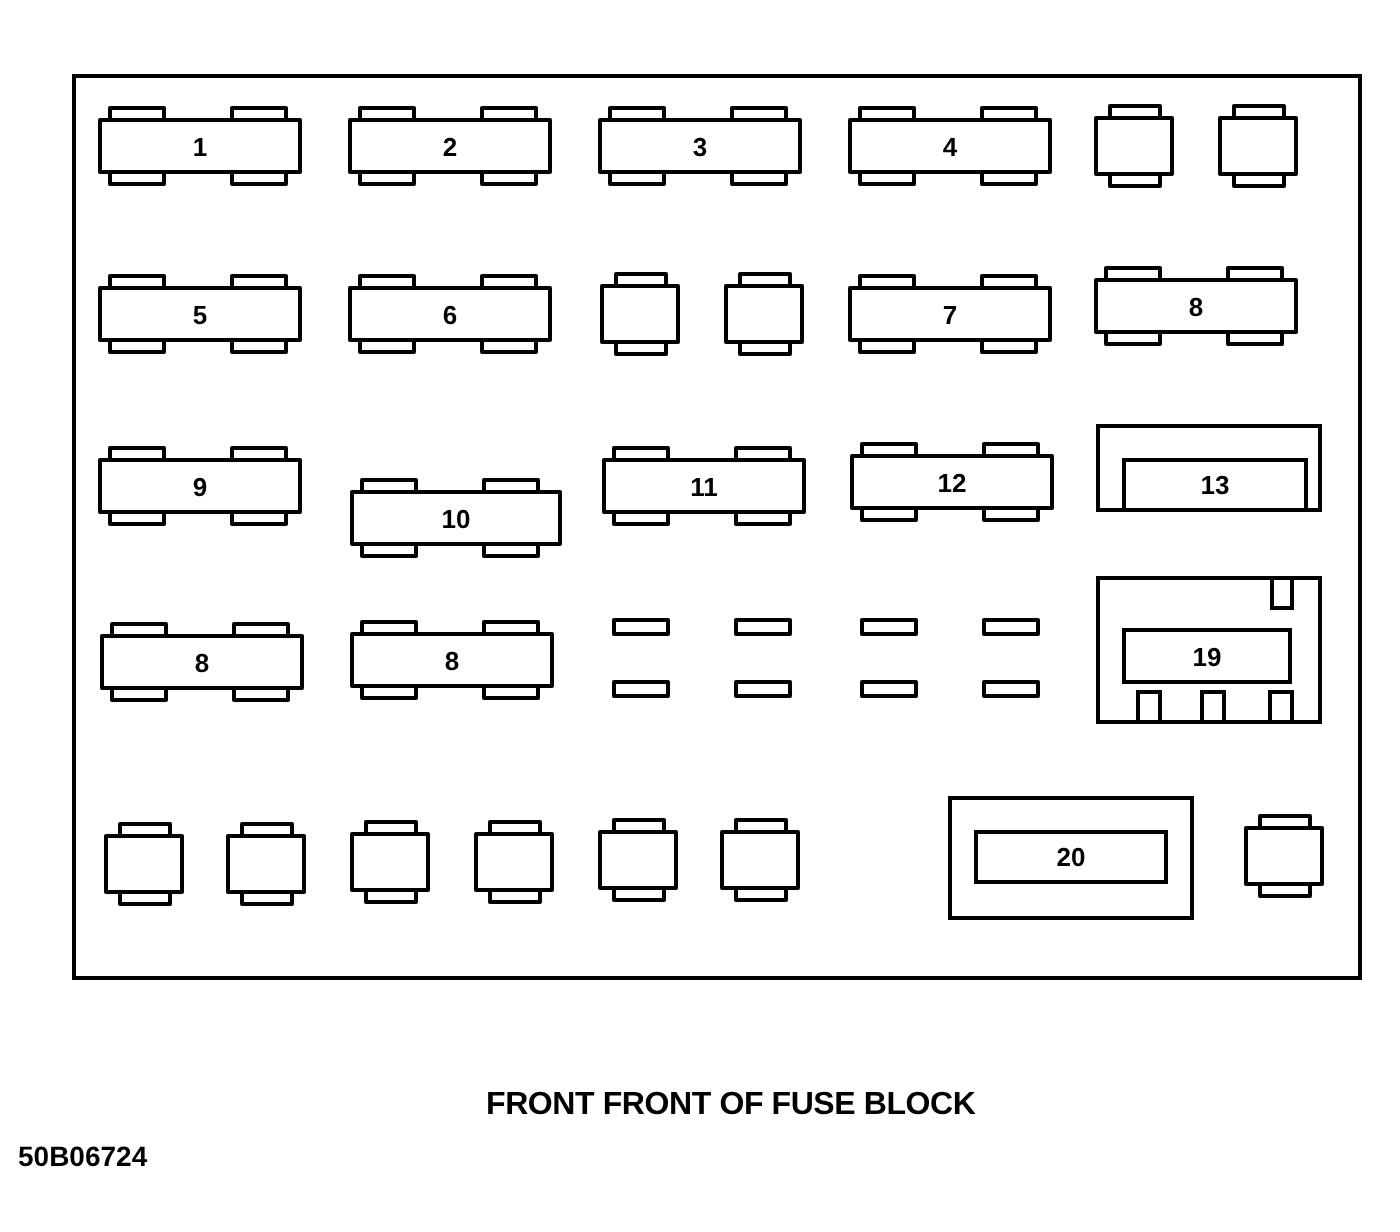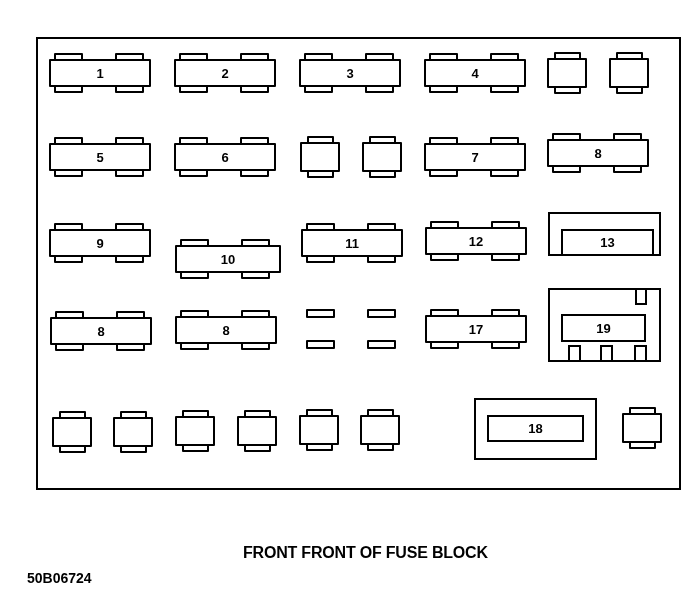--- a/index.html
+++ b/index.html
@@ -5,21 +5,21 @@
   html, body { margin:0; padding:0; background:#fff; }
   body { width:700px; height:616px; position:relative; overflow:hidden; font-family:"Liberation Sans", sans-serif; color:#000; }
   .block { position:absolute; left:36px; top:37px; width:645px; height:453px; border:2.5px solid #000; box-sizing:border-box; background:#fff; }
   .fuse { position:absolute; }
   .fuse .body { position:absolute; left:0; right:0; border:2px solid #000; background:#fff; box-sizing:border-box; display:flex; align-items:center; justify-content:center; font-size:13px; font-weight:bold; z-index:2; border-radius:1px; }
   .fuse .tab { position:absolute; border:2px solid #000; background:#fff; box-sizing:border-box; z-index:1; border-radius:1px; }
   .case { position:absolute; border:2px solid #000; box-sizing:border-box; background:#fff; }
   .case .inner { position:absolute; border:2px solid #000; box-sizing:border-box; background:#fff; display:flex; align-items:center; justify-content:center; font-size:13px; font-weight:bold; }
   .case .notch { position:absolute; border:2px solid #000; box-sizing:border-box; background:#fff; }
   .caption { position:absolute; left:243px; top:544px; font-size:16px; font-weight:bold; letter-spacing:-0.2px; }
-  .figid { position:absolute; left:27px; top:570px; font-size:14px; font-weight:bold; }
+  .figid { position:absolute; left:9px; top:570px; font-size:14px; font-weight:bold; }
 </style>
 </head>
 <body>
 
 <div class="block"></div>
 <div id="fuse-layer">
     <div class="fuse" style="left: 49px; top: 53px; width: 102px; height: 40px;">
       <div class="tab" style="left: 5px; top: 0px; width: 29px; height: 9px;"></div>
       <div class="tab" style="left: 66px; top: 0px; width: 29px; height: 9px;"></div>
       <div class="tab" style="left: 5px; top: 31px; width: 29px; height: 9px;"></div>
@@ -121,21 +121,20 @@
       <div class="tab" style="left: 5px; top: 0px; width: 29px; height: 9px;"></div>
       <div class="tab" style="left: 66px; top: 0px; width: 29px; height: 9px;"></div>
       <div class="tab" style="left: 5px; top: 31px; width: 29px; height: 9px;"></div>
       <div class="tab" style="left: 66px; top: 31px; width: 29px; height: 9px;"></div>
     </div>
     <div class="fuse" style="left: 425px; top: 309px; width: 102px; height: 40px;">
       <div class="tab" style="left: 5px; top: 0px; width: 29px; height: 9px;"></div>
       <div class="tab" style="left: 66px; top: 0px; width: 29px; height: 9px;"></div>
       <div class="tab" style="left: 5px; top: 31px; width: 29px; height: 9px;"></div>
       <div class="tab" style="left: 66px; top: 31px; width: 29px; height: 9px;"></div>
-      <div class="body" style="top: 6px; height: 28px;">17</div>
     </div>
     <div class="fuse" style="left: 547px; top: 52px; width: 40px; height: 42px;">
       <div class="tab" style="left: 7px; top: 0px; width: 27px; height: 9px;"></div>
       <div class="tab" style="left: 7px; top: 33px; width: 27px; height: 9px;"></div>
       <div class="body" style="top: 6px; height: 30px;"></div>
     </div>
     <div class="fuse" style="left: 609px; top: 52px; width: 40px; height: 42px;">
       <div class="tab" style="left: 7px; top: 0px; width: 27px; height: 9px;"></div>
       <div class="tab" style="left: 7px; top: 33px; width: 27px; height: 9px;"></div>
       <div class="body" style="top: 6px; height: 30px;"></div>
@@ -191,18 +190,18 @@
       <div class="notch" style="left: 94px; top: 40px; width: 17px; height: 2px; border: none; background: rgb(0, 0, 0);"></div>
     </div>
     <div class="case" style="left: 548px; top: 288px; width: 113px; height: 74px;">
       <div class="inner" style="left: 11px; top: 24px; width: 85px; height: 28px;">19</div>
       <div class="notch" style="left: 85px; top: -2px; width: 12px; height: 17px;"></div>
       <div class="notch" style="left: 18px; top: 55px; width: 13px; height: 17px;"></div>
       <div class="notch" style="left: 50px; top: 55px; width: 13px; height: 17px;"></div>
       <div class="notch" style="left: 84px; top: 55px; width: 13px; height: 17px;"></div>
     </div>
     <div class="case" style="left: 474px; top: 398px; width: 123px; height: 62px;">
-      <div class="inner" style="left: 11px; top: 15px; width: 97px; height: 27px;">18</div>
+      <div class="inner" style="left: 11px; top: 15px; width: 97px; height: 27px;">20</div>
     </div>
   </div>
 
 <div class="caption">FRONT FRONT OF FUSE BLOCK</div>
 <div class="figid">50B06724</div>
 
 </body></html>

